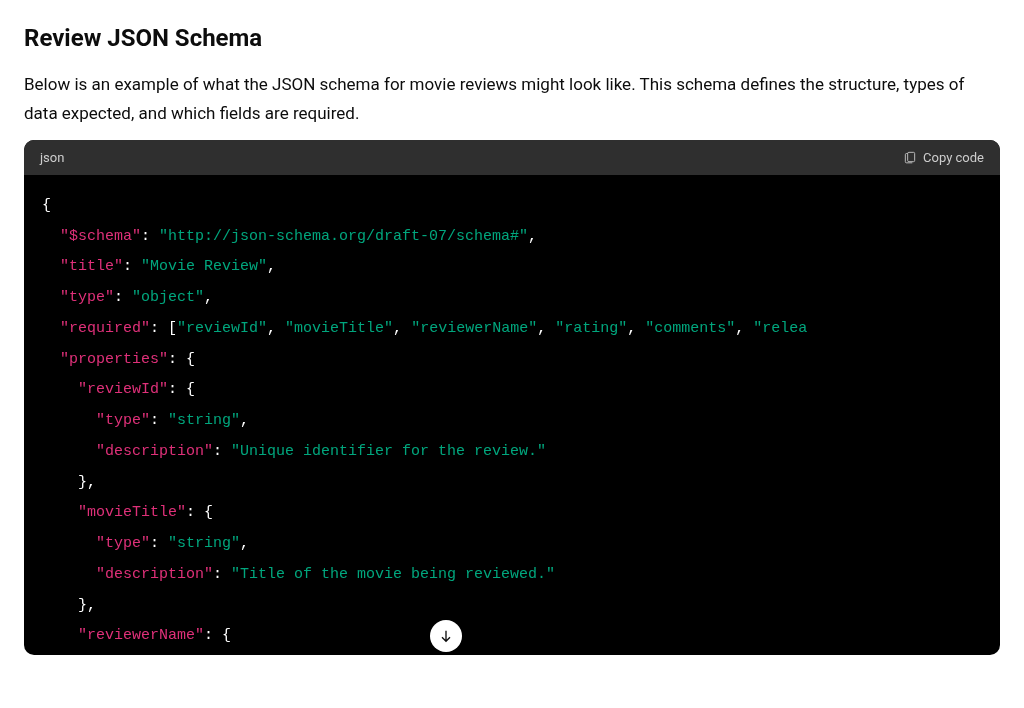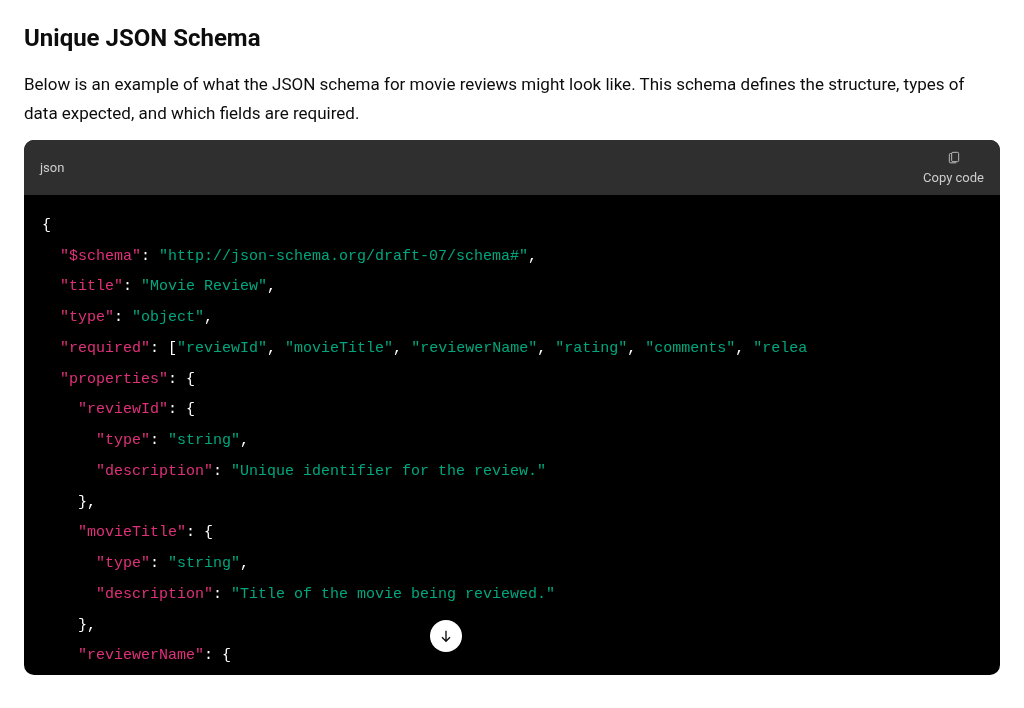--- a/index.html
+++ b/index.html
@@ -47,21 +47,20 @@
     .copy-button {
       background: transparent;
       border: none;
       color: #cdcdcd;
       font-size: 13px;
       cursor: pointer;
       display: flex;
       align-items: center;
       gap: 6px;
       font-family: -apple-system, BlinkMacSystemFont, "Segoe UI", Roboto, sans-serif;
-      flex-direction: column;
     }
     .copy-button svg {
       width: 14px;
       height: 14px;
       stroke: #cdcdcd;
       fill: none;
       stroke-width: 1.5;
     }
     .code-content {
       padding: 16px 18px;
@@ -95,21 +94,21 @@
       width: 16px;
       height: 16px;
       stroke: #0d0d0d;
       fill: none;
       stroke-width: 2;
     }
   </style>
 </head>
 <body>
 
-<h2 class="heading">Unique JSON Schema</h2>
+<h2 class="heading">Review JSON Schema</h2>
 
 <p class="description">Below is an example of what the JSON schema for movie reviews might look like. This schema defines the structure, types of data expected, and which fields are required.</p>
 
 <div class="code-block">
   <div class="code-header">
     <span class="lang-label">json</span>
     <button class="copy-button">
       <svg viewBox="0 0 24 24">
         <rect x="8" y="4" width="12" height="16" rx="2"></rect>
         <path d="M8 6H6a2 2 0 0 0-2 2v12a2 2 0 0 0 2 2h10"></path>

